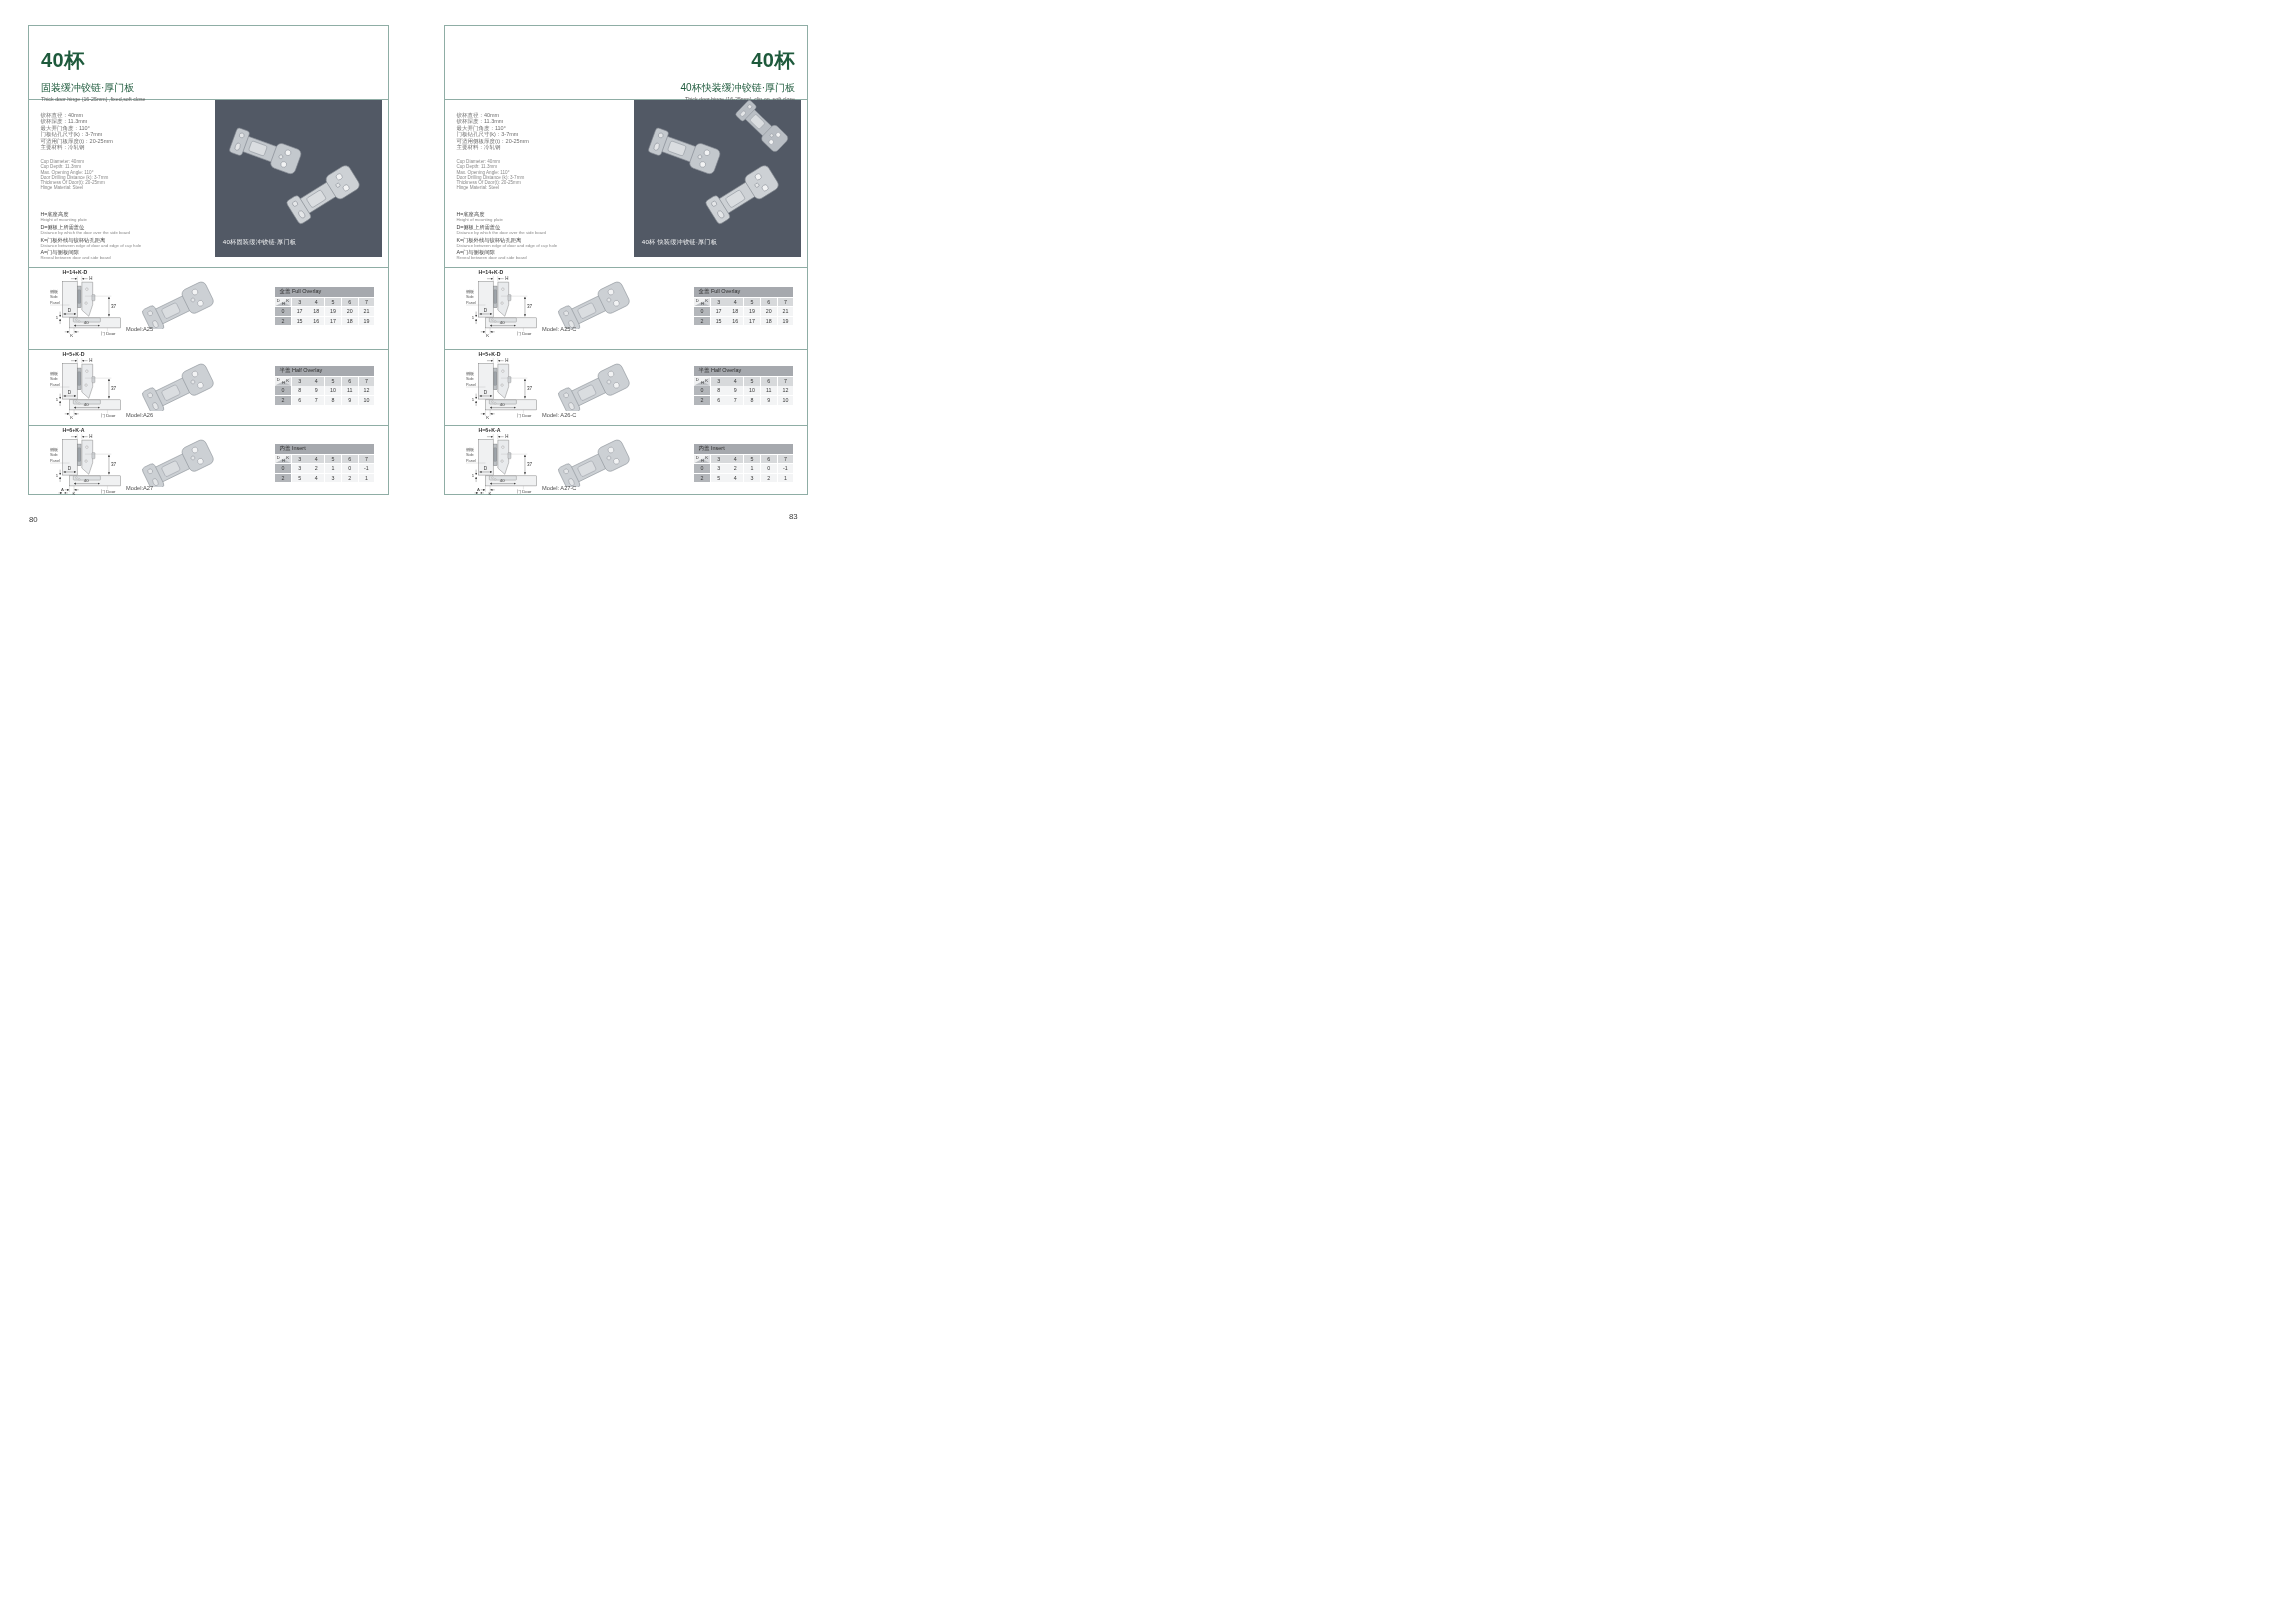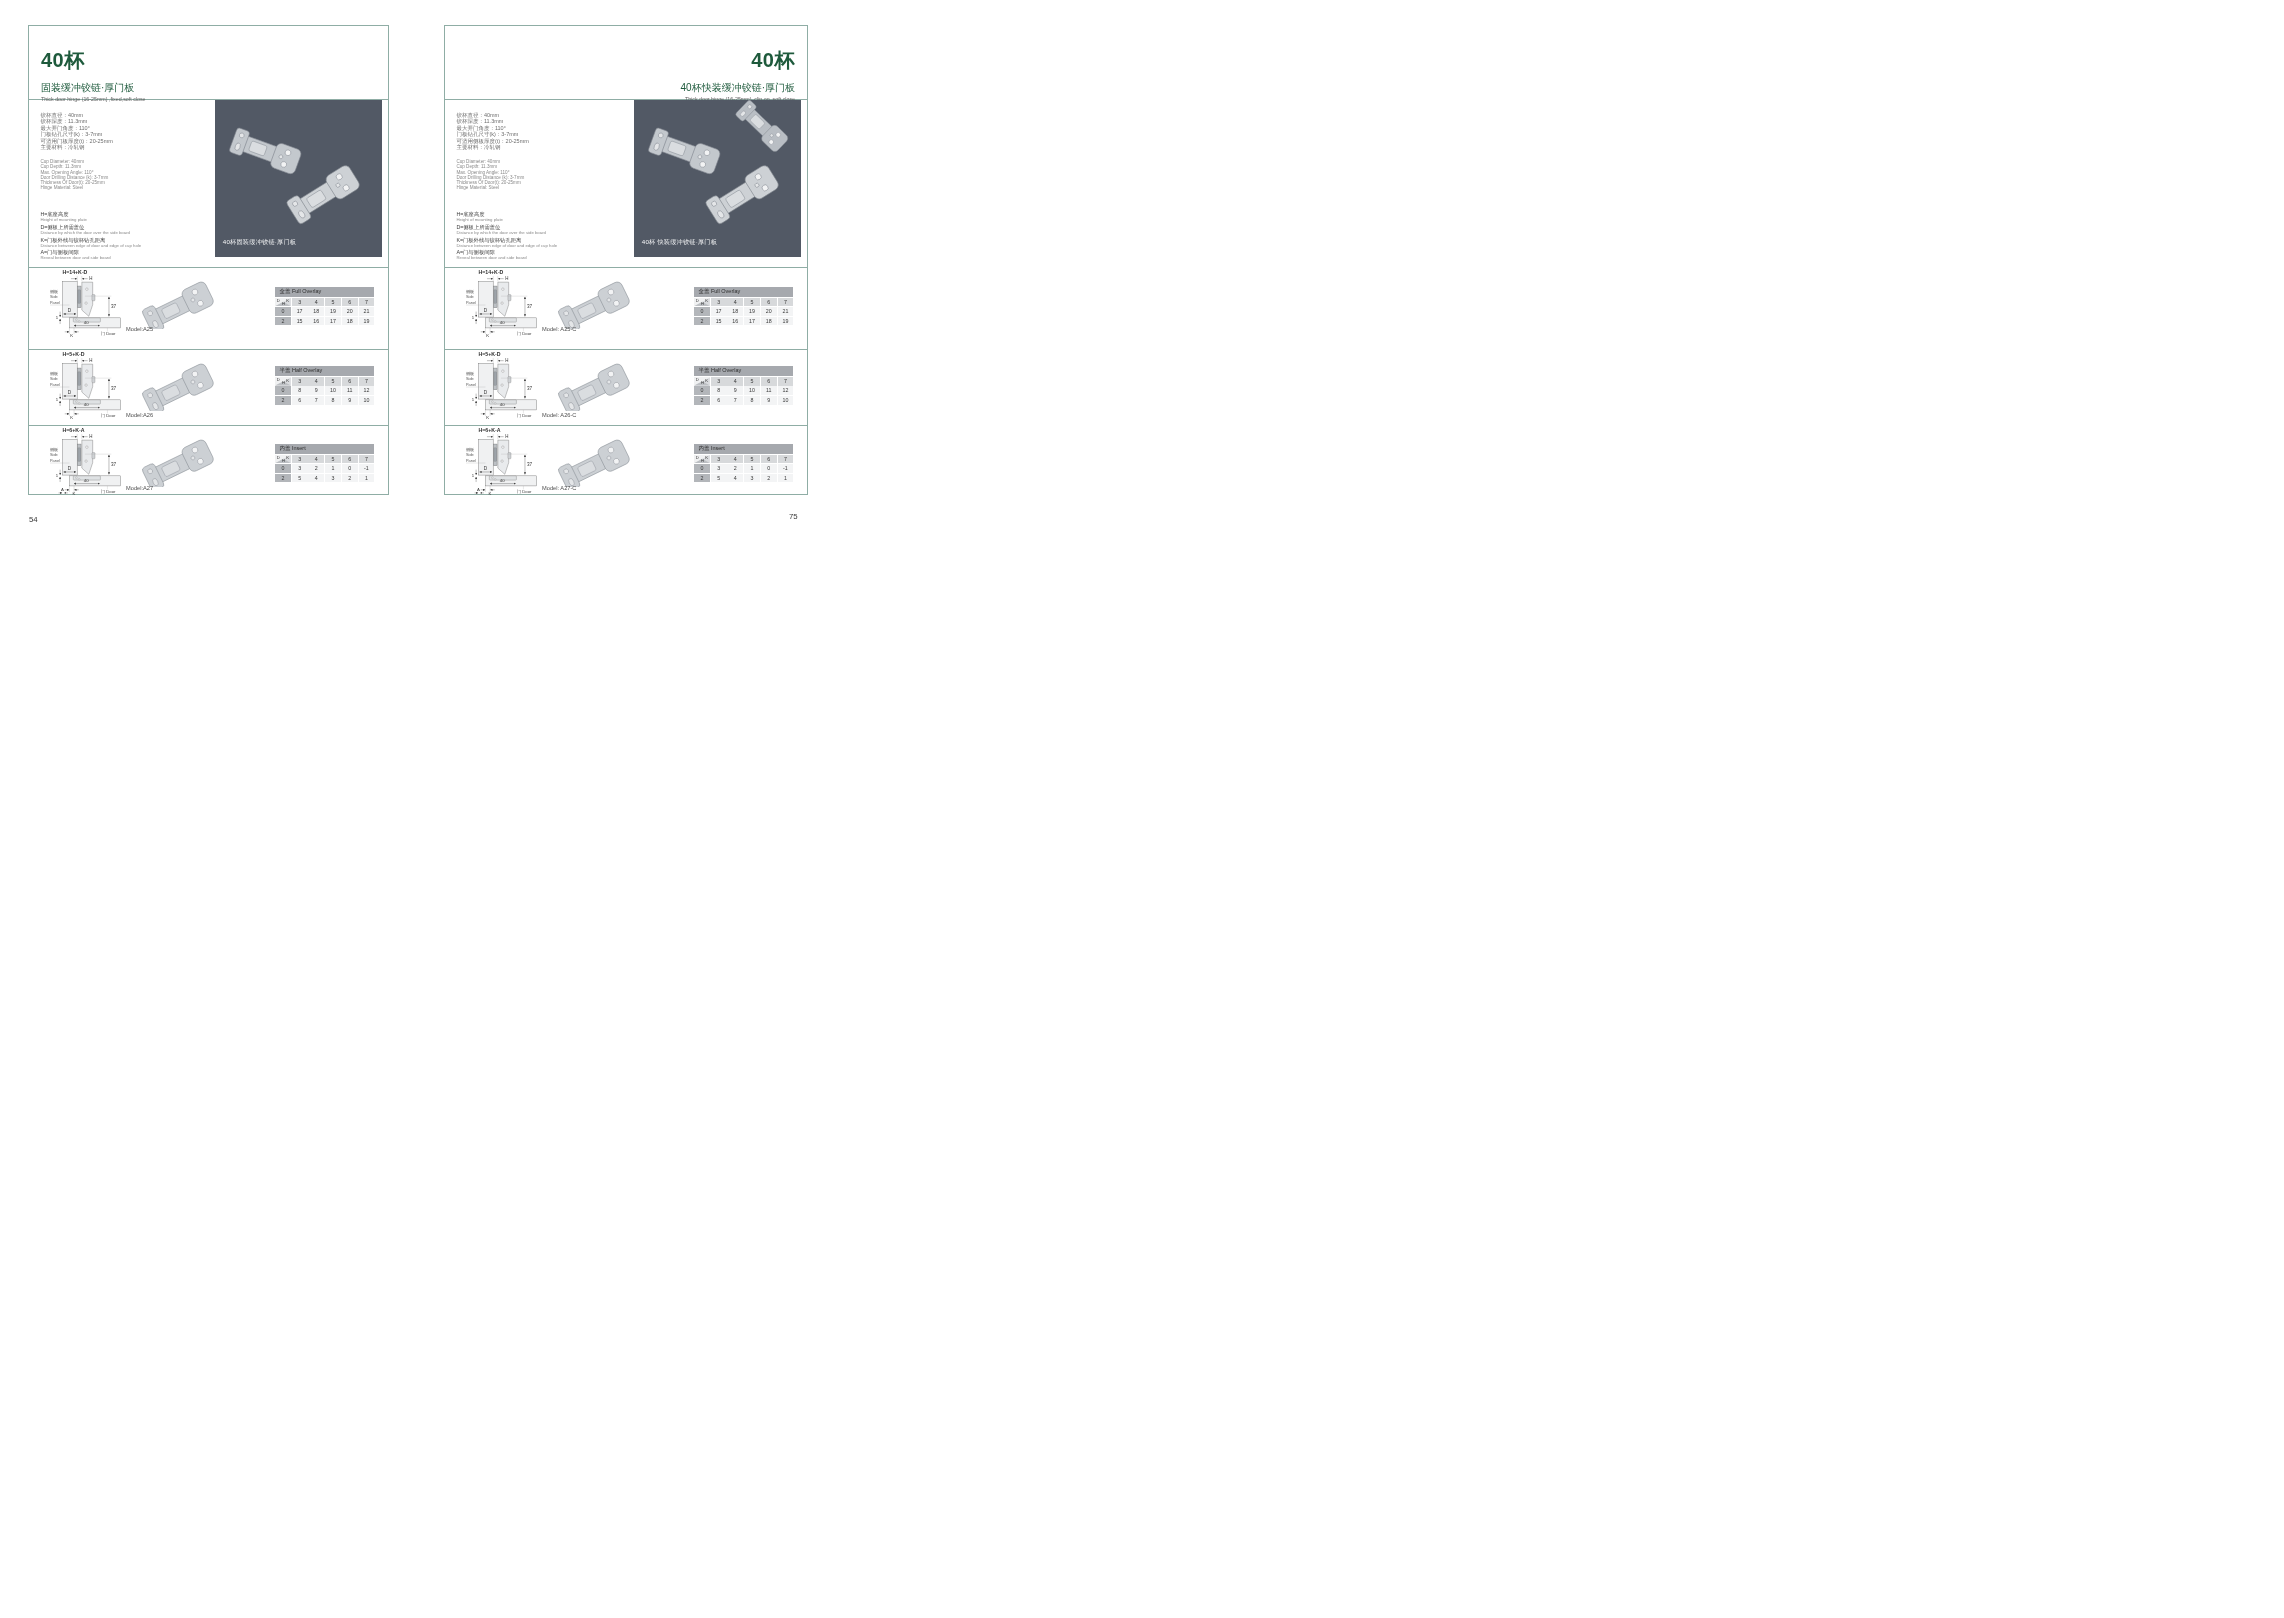--- a/index.html
+++ b/index.html
@@ -764,16 +764,16 @@
             <div class="cell rowhead">2</div>
             <div class="cell val">5</div>
             <div class="cell val">4</div>
             <div class="cell val">3</div>
             <div class="cell val">2</div>
             <div class="cell val">1</div>
           </div>
         </div>
       </div>
     </div>
-  <div class="pagenum" id="pn-left">54</div>
-  <div class="pagenum" id="pn-right">75</div>
+  <div class="pagenum" id="pn-left">80</div>
+  <div class="pagenum" id="pn-right">83</div>
 </div>
 
 
 </body></html>

